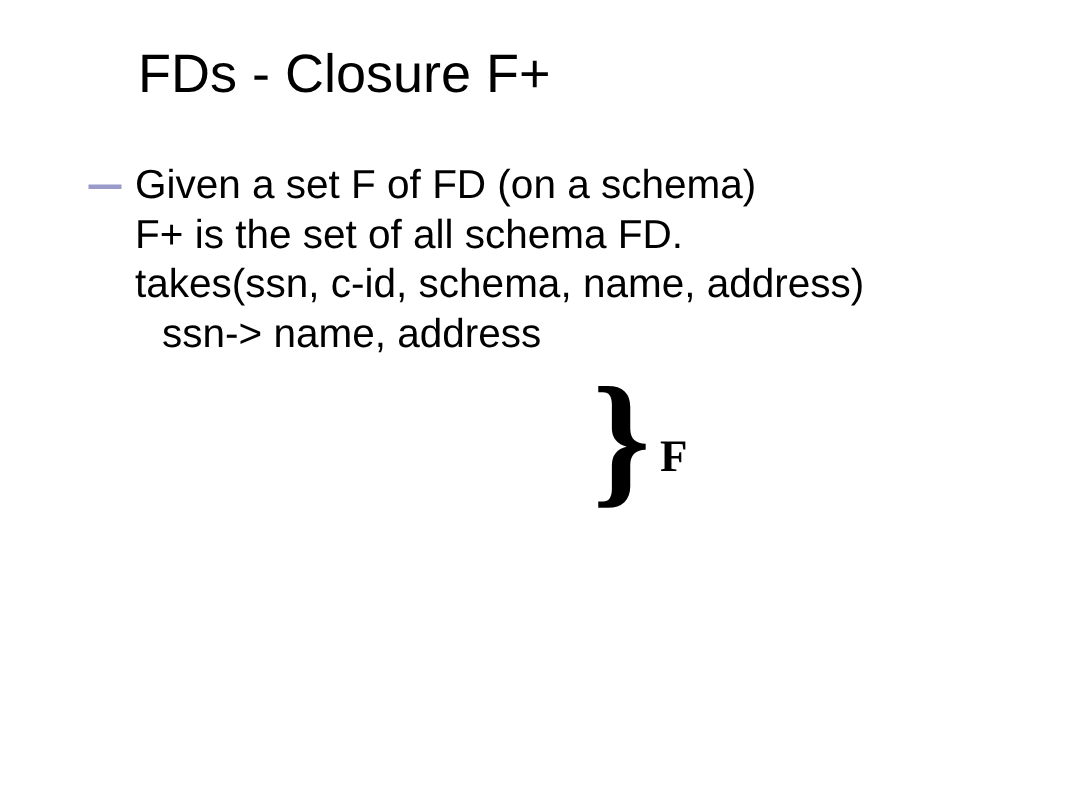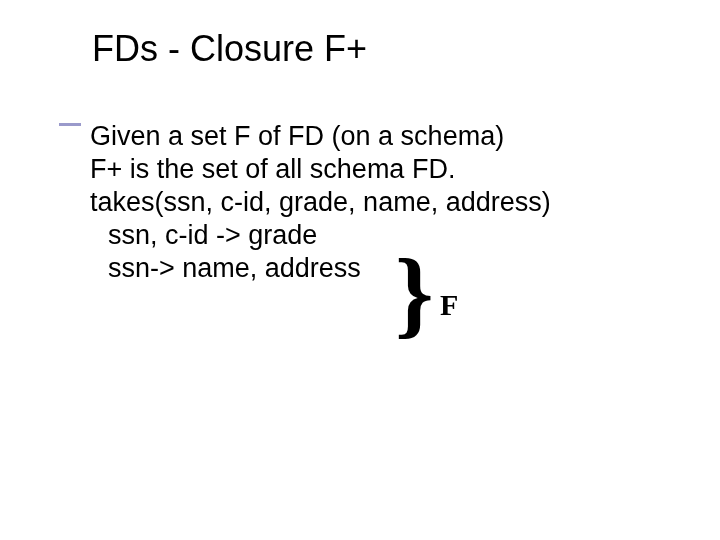--- a/index.html
+++ b/index.html
@@ -30,21 +30,21 @@
     position: absolute;
     left: 59px;
     top: 123px;
     width: 22px;
     height: 3px;
     background: #9a9acb;
   }
   .body {
     position: absolute;
     left: 90px;
-    top: 120px;
+    top: 107px;
     width: 570px;
     font-size: 27px;
     line-height: 1.22;
     color: #000;
   }
   .body p {
     margin: 0 0 0 0;
   }
   .indent1 {
     padding-left: 18px;
@@ -81,22 +81,21 @@
 
 <div class="slide">
 
   <div class="title">FDs - Closure F+</div>
 
   <div class="accent"></div>
 
   <div class="body">
     <p>Given a set F of FD (on a schema)</p>
     <p>F+ is the set of all schema FD.</p>
-    <p>takes(ssn, c-id, grade, name, address)</p>
-    <p class="indent1">ssn, c-id -&gt; grade</p>
+    <p>takes(ssn, c-id, schema, name, address)</p>
     <p class="indent1">ssn-&gt; name, address</p>
   </div>
 
   <div class="brace-wrap">
     <div class="brace">}</div>
     <div class="brace-label">F</div>
   </div>
 
 </div>
 

